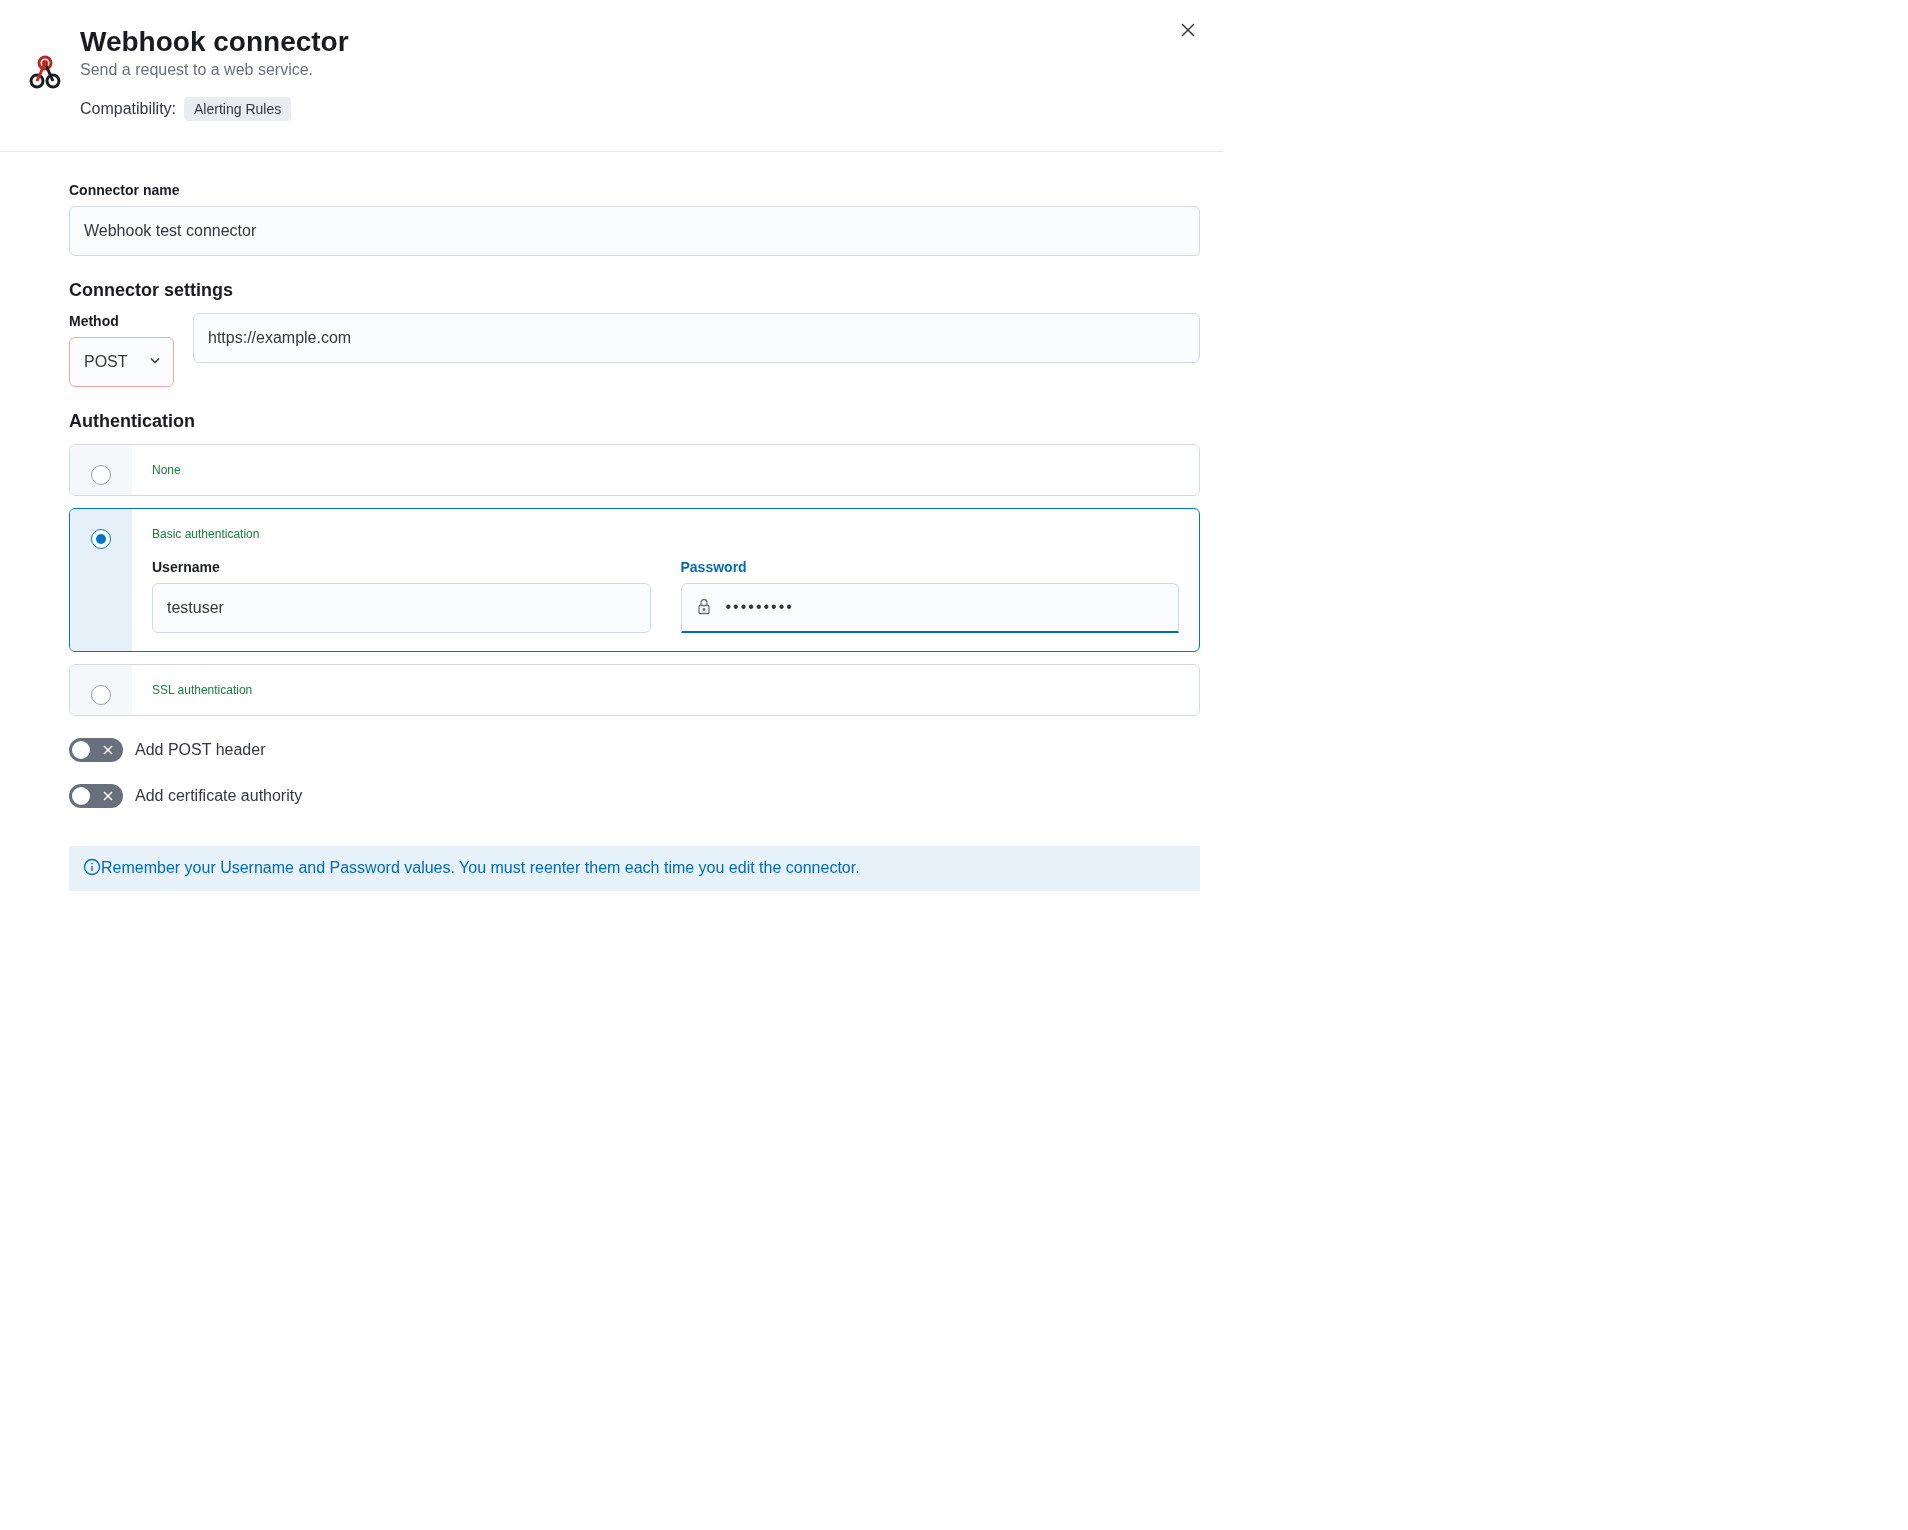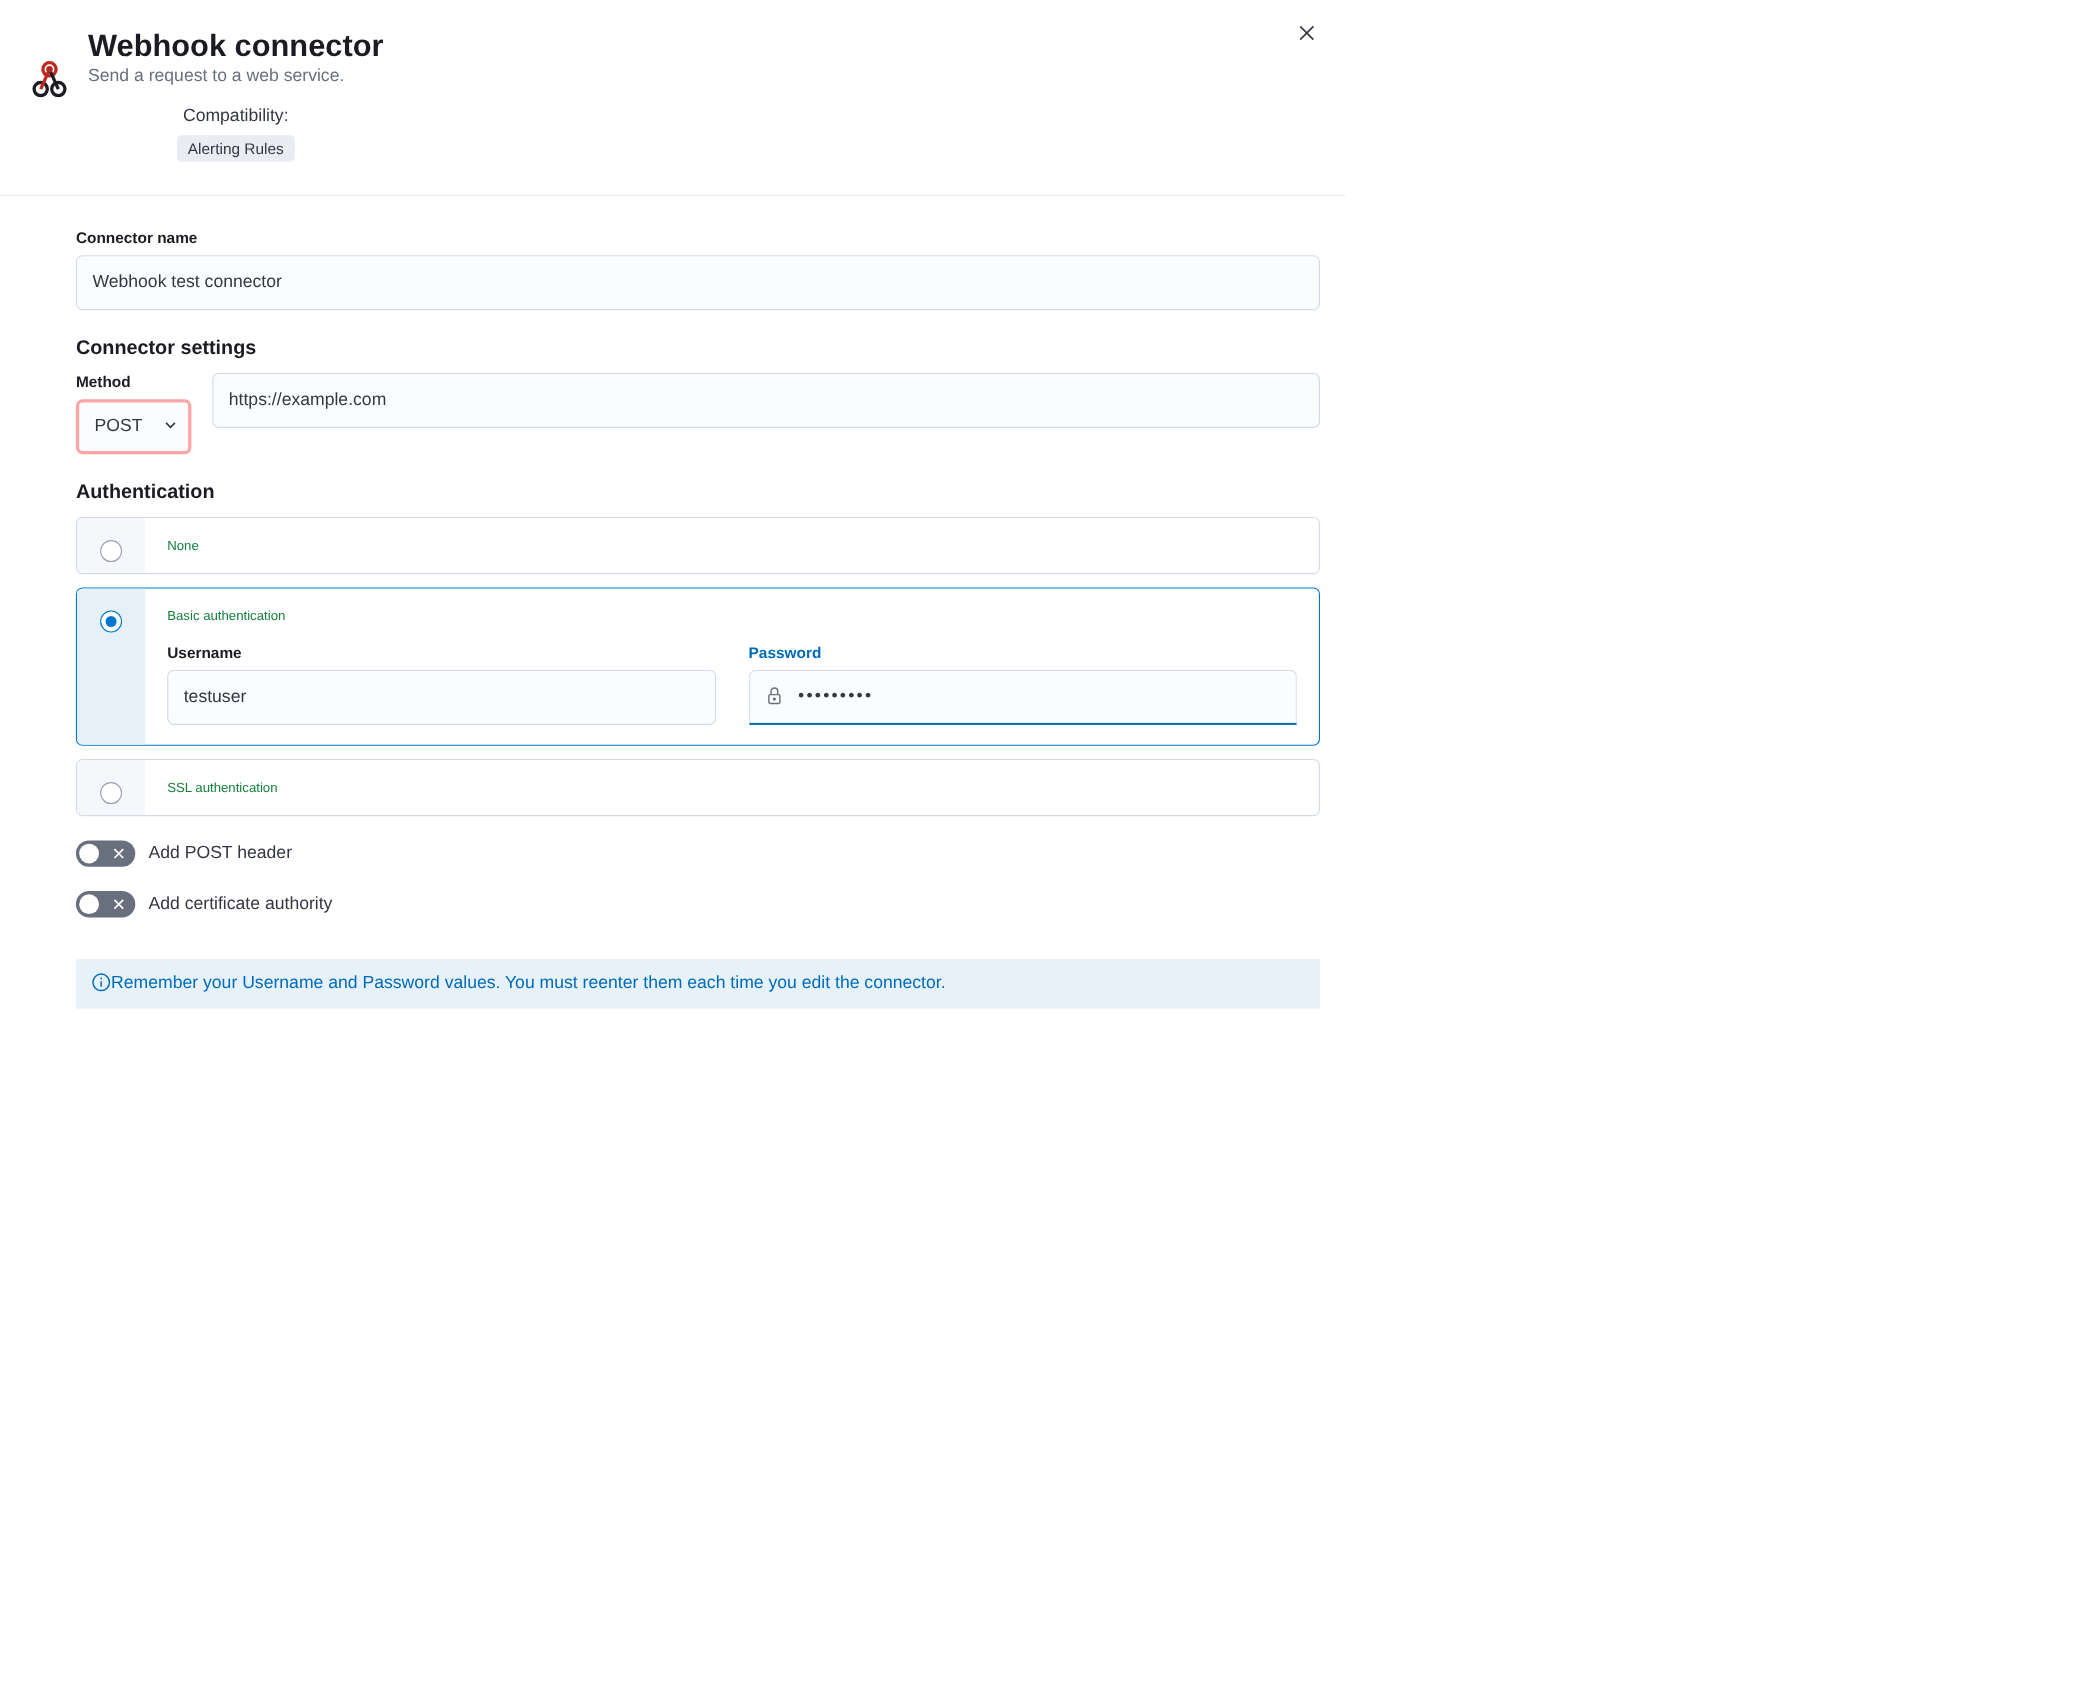--- a/index.html
+++ b/index.html
@@ -52,21 +52,20 @@
     .header-text .subtitle {
       font-size: 16px;
       color: #69707d;
       margin-top: 2px;
     }
     .compat-row {
       margin-top: 18px;
       display: flex;
       align-items: center;
       gap: 8px;
-      flex-direction: column;
     }
     .compat-label {
       font-size: 16px;
       color: #343741;
     }
     .compat-badge {
       background: #e9edf3;
       color: #343741;
       font-size: 14px;
       font-weight: 500;
@@ -111,21 +110,21 @@
     }
     .url-col {
       flex: 1;
     }
     .select-wrap {
       position: relative;
       display: inline-block;
     }
     .method-select {
       height: 50px;
-      border: 3px solid #fca5a5;
+      border: 1px solid #fca5a5;
       border-radius: 6px;
       background: #fbfcfd;
       padding: 0 38px 0 14px;
       font-size: 16px;
       color: #343741;
       font-family: inherit;
       appearance: none;
       cursor: pointer;
       min-width: 105px;
     }

